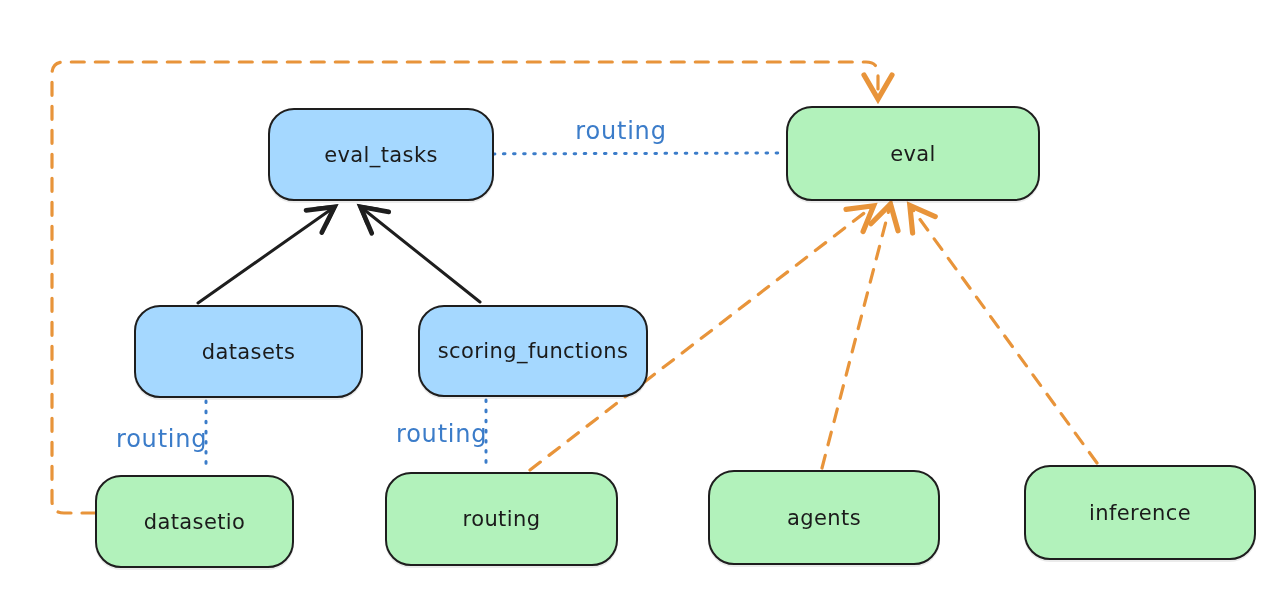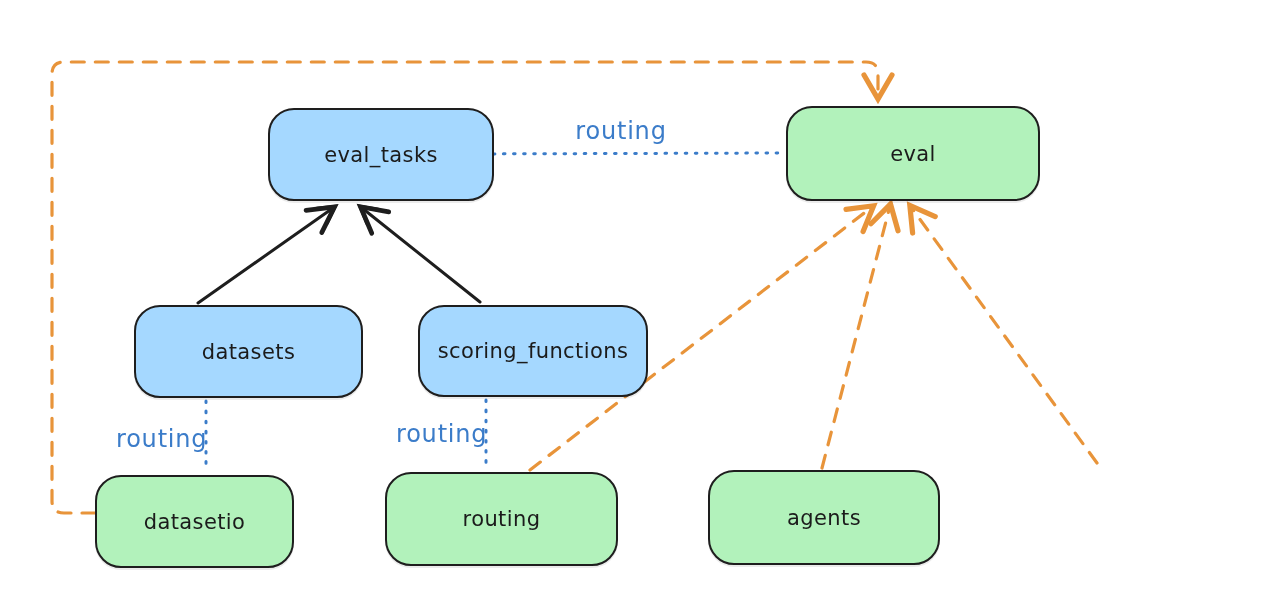--- a/index.html
+++ b/index.html
@@ -94,20 +94,23 @@
   </div>
 
   <div class="node provider" style="left:385px;top:472px;width:233px;height:94px">
     <span>routing</span>
   </div>
 
   <div class="node provider" style="left:708px;top:470px;width:232px;height:95px">
     <span>agents</span>
   </div>
 
+  <div class="node provider" style="left:1024px;top:465px;width:232px;height:95px">
+    <span>inference</span>
+  </div>
 
   <div class="edge-label" style="left:575px;top:117px;width:92px">routing</div>
 
   <div class="edge-label" style="left:116px;top:425px;width:82px">routing</div>
 
   <div class="edge-label" style="left:396px;top:420px;width:82px">routing</div>
 
 </div>
 
 </body></html>

